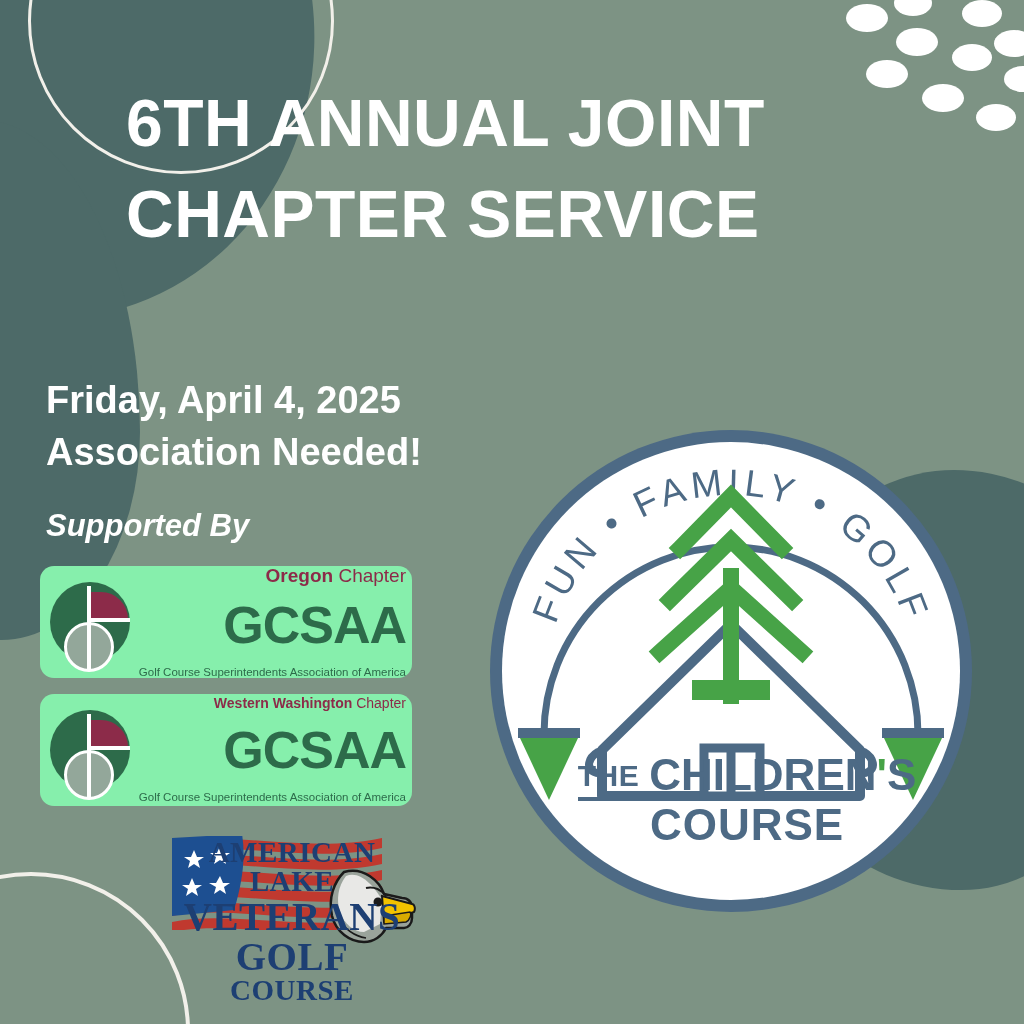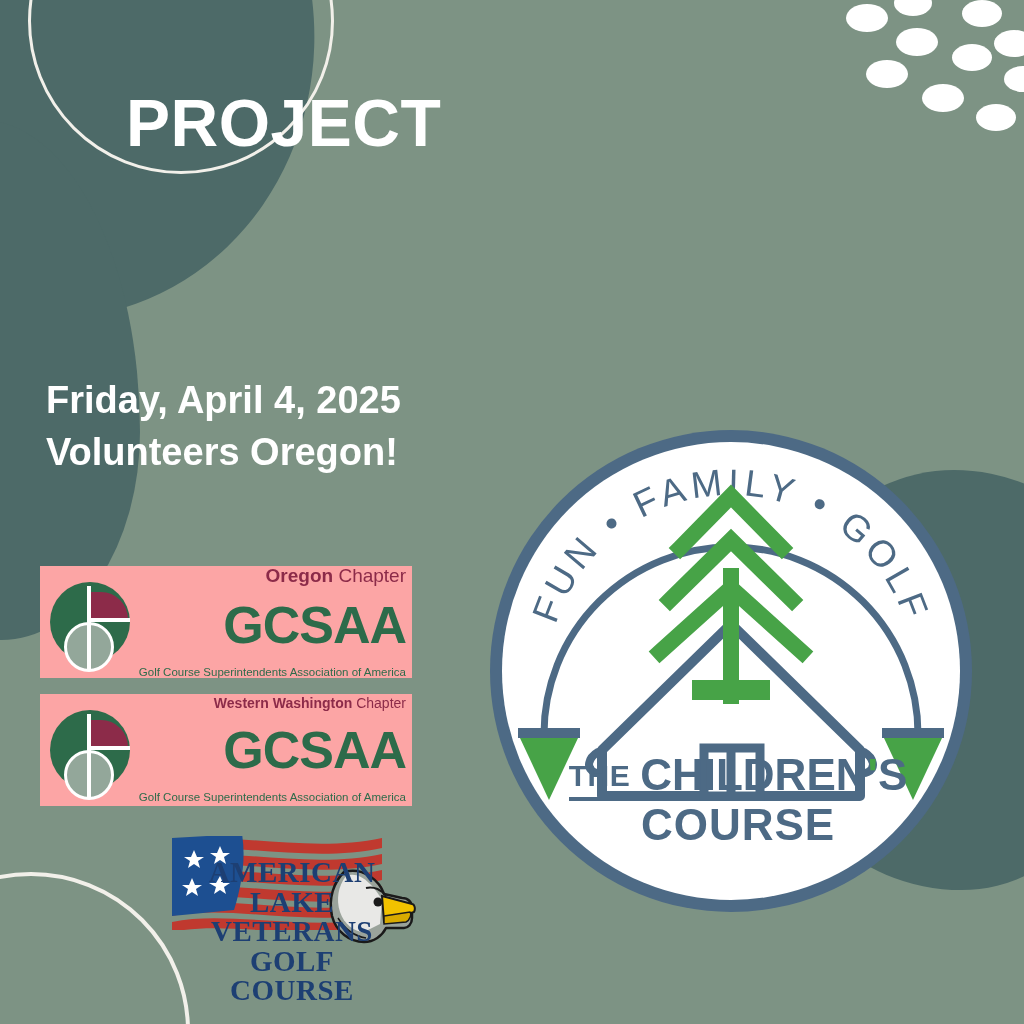--- a/index.html
+++ b/index.html
@@ -53,22 +53,22 @@
   }
   .datelines span{display:block;}
 
   .supported{
     position:absolute;left:46px;top:508px;
     color:#ffffff;font-size:31px;font-weight:700;font-style:italic;
   }
 
   
   .logo-card{
-    position:absolute;background:#fca5a5;overflow:hidden;
-    display:flex;align-items:center;
+    position:absolute;background:#86efac;overflow:hidden;
+    display:flex;align-items:center;border-radius:14px;
   }
   #gcsaa-or{left:40px;top:566px;width:372px;height:112px;}
   #gcsaa-ww{left:40px;top:694px;width:372px;height:112px;}
 
   .gc-emblem{position:relative;width:92px;height:92px;flex:0 0 92px;margin-left:6px;}
   .gc-emblem .disc{
     position:absolute;left:4px;top:6px;width:80px;height:80px;
     background:#2d6b4a;border-radius:50%;
   }
   .gc-emblem .flagq{
@@ -106,27 +106,27 @@
   #gcsaa-ww .gc-chapter{font-size:14px;}
 
   
   #alvgc{position:absolute;left:168px;top:832px;width:248px;height:176px;}
   .alv-name{
     position:absolute;left:0;bottom:2px;width:248px;text-align:center;
     font-family:"Liberation Serif","DejaVu Serif",serif;
     color:#1d3f73;font-weight:700;line-height:1.02;
   }
   .alv-name .l1{font-size:29px;display:block;letter-spacing:0.5px;}
-  .alv-name .l2{font-size:29px;display:block;letter-spacing:0.5px;}
+  .alv-name .l2{font-size:39px;display:block;letter-spacing:0.5px;}
   .alv-name .l3{font-size:29px;display:block;letter-spacing:0.5px;}
 
   
   #badge{position:absolute;left:488px;top:428px;width:486px;height:486px;}
   .badge-word{
-    position:absolute;left:7px;width:486px;text-align:center;
+    position:absolute;left:16px;width:486px;text-align:center;
     color:#4d6a85;font-weight:700;
   }
   .cw-line1{top:322px;font-size:44px;letter-spacing:0px;}
   .cw-line2{top:372px;font-size:44px;letter-spacing:1px;}
   .the-box{
     display:inline-block;position:relative;font-size:30px;vertical-align:4px;
     margin-right:10px;letter-spacing:0.5px;
   }
   .the-box::after{
     content:"";position:absolute;left:0;right:0;bottom:-8px;height:4px;background:#4d6a85;
@@ -152,28 +152,30 @@
     <div class="dot" style="left:896px;top:28px;width:42px;height:28px;"></div>
     <div class="dot" style="left:952px;top:44px;width:40px;height:27px;"></div>
     <div class="dot" style="left:866px;top:60px;width:42px;height:28px;"></div>
     <div class="dot" style="left:1004px;top:66px;width:38px;height:26px;"></div>
     <div class="dot" style="left:922px;top:84px;width:42px;height:28px;"></div>
     <div class="dot" style="left:976px;top:104px;width:40px;height:27px;"></div>
 
   </div>
 
   <div class="headline">
-    <span class="hl">PROJECT</span>
+    <span class="hl">6TH ANNUAL JOINT</span>
+    <span class="hl">CHAPTER SERVICE</span>
   </div>
 
   <div class="datelines">
     <span>Friday, April 4, 2025</span>
-    <span>Volunteers Oregon!</span>
-  </div>
-
+    <span>Association Needed!</span>
+  </div>
+
+  <div class="supported">Supported By</div>
 
   <div class="logo-card" id="gcsaa-or">
     <div class="gc-emblem">
       <div class="disc"></div>
         <div class="flagq"></div>
       <div class="slitv"></div>
         <div class="slith"></div>
       <div class="ball"></div>
         <div class="pole"></div>
     </div>

